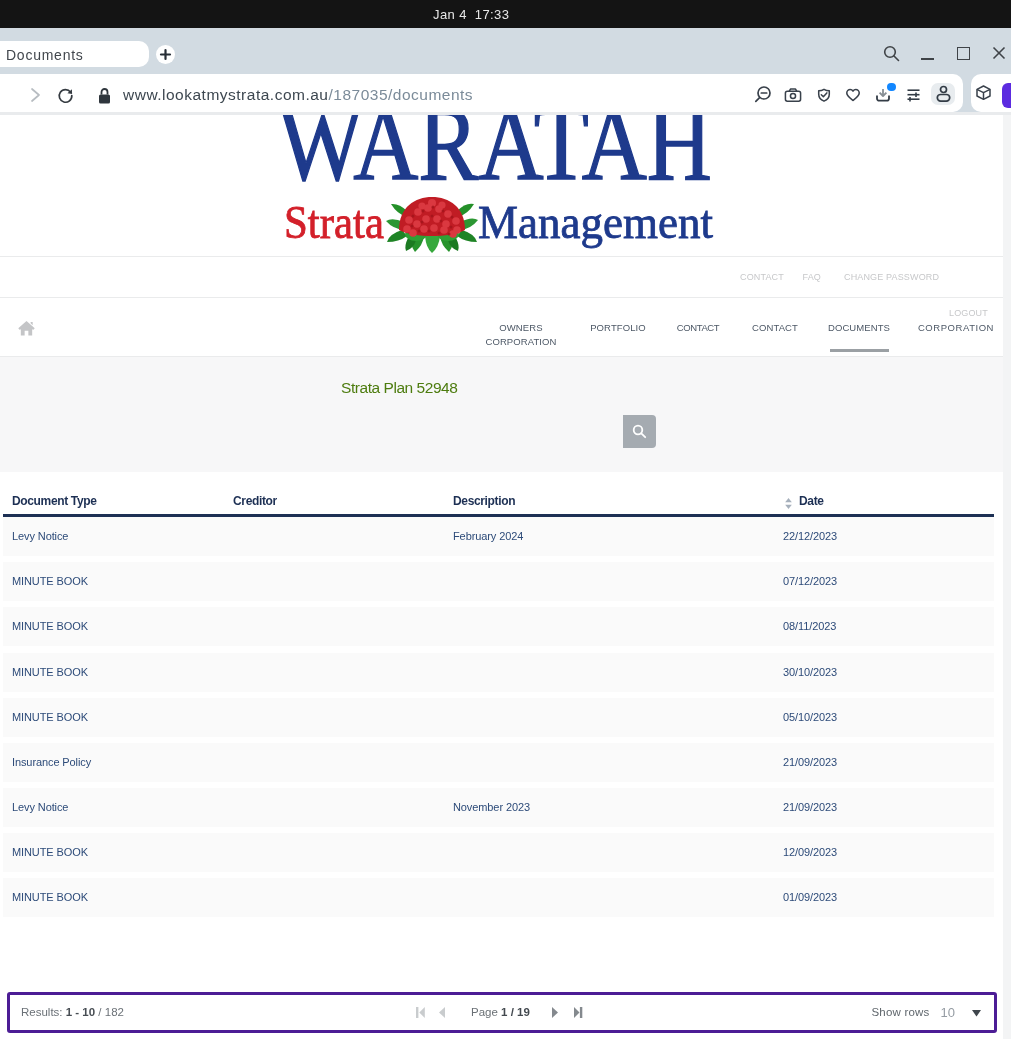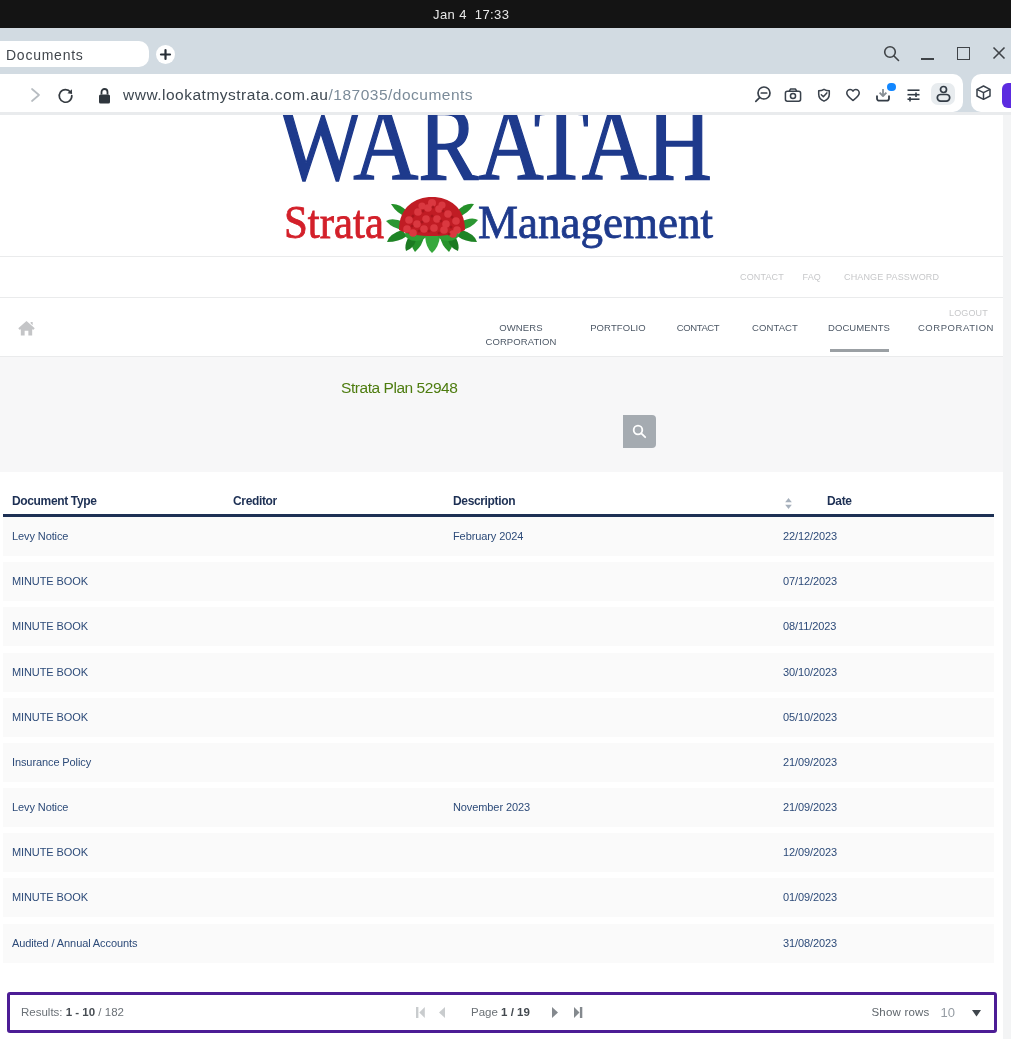--- a/index.html
+++ b/index.html
@@ -118,21 +118,21 @@
       </div>
     </div>
 
     <div class="th" style="left:12px;">Document Type</div>
     <div class="th" style="left:233px;">Creditor</div>
     <div class="th" style="left:453px;">Description</div>
     <svg class="abs" style="left:784.5px;top:497.5px;" width="7" height="11" viewBox="0 0 7 11">
       <path d="M3.5 0 L6.8 4.2 H0.2 Z" fill="#a6b0bc"></path>
       <path d="M3.5 11 L0.2 6.8 H6.8 Z" fill="#a6b0bc"></path>
     </svg>
-    <div class="th" style="left:827px;">Date</div>
+    <div class="th" style="left:799px;">Date</div>
     <div class="abs" style="left:3px;top:514px;width:991px;height:2.5px;background:#1d3054;"></div>
 
     <div class="rowline" style="top:517px;">
         <span class="c1">Levy Notice</span>
         <span class="c3">February 2024</span>
         <span class="c4">22/12/2023</span>
       </div>
     <div class="rowline" style="top:562px;">
         <span class="c1">MINUTE BOOK</span>
         <span class="c4">07/12/2023</span>
@@ -158,24 +158,20 @@
         <span class="c3">November 2023</span>
         <span class="c4">21/09/2023</span>
       </div>
     <div class="rowline" style="top:833px;">
         <span class="c1">MINUTE BOOK</span>
         <span class="c4">12/09/2023</span>
       </div>
     <div class="rowline" style="top:878px;">
         <span class="c1">MINUTE BOOK</span>
         <span class="c4">01/09/2023</span>
-      </div>
-    <div class="rowline" style="top:924px;">
-        <span class="c1">Audited / Annual Accounts</span>
-        <span class="c4">31/08/2023</span>
       </div>
 
     <div class="abs" style="left:7px;top:992px;width:984px;height:35px;border:3px solid #4c1d95;border-radius:3px;background:#fff;">
       <div class="abs" style="left:11px;top:0;line-height:35px;font-size:11.5px;color:#6b7177;">Results: <b style="color:#474d53;">1 - 10</b> / 182</div>
       <svg class="abs" style="left:406px;top:11.5px;" width="9" height="11" viewBox="0 0 9 11">
         <rect x="0" y="0" width="2.4" height="11" fill="#c9ccce"></rect>
         <path d="M8.8 0 L8.8 11 L3.3 5.5 Z" fill="#c9ccce"></path>
       </svg>
       <svg class="abs" style="left:429px;top:11.5px;" width="6" height="11" viewBox="0 0 6 11">
         <path d="M6 0 L6 11 L0 5.5 Z" fill="#c9ccce"></path>

